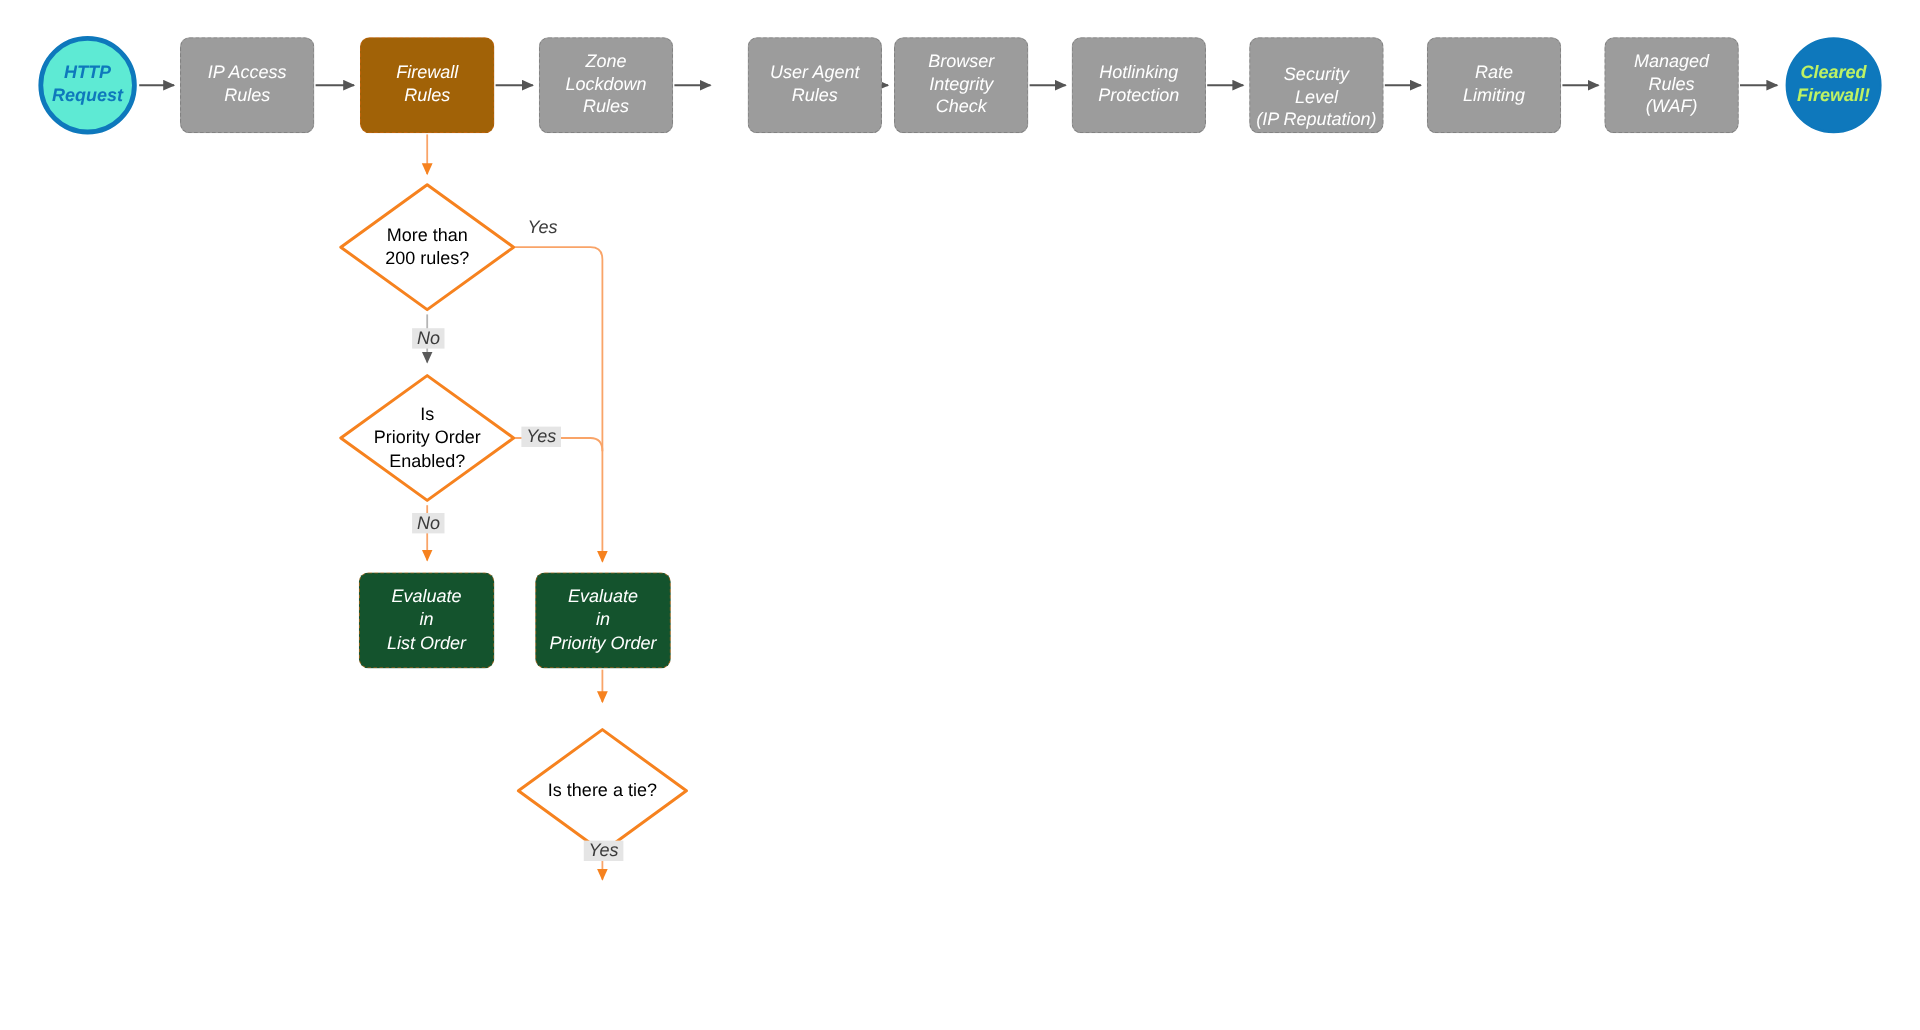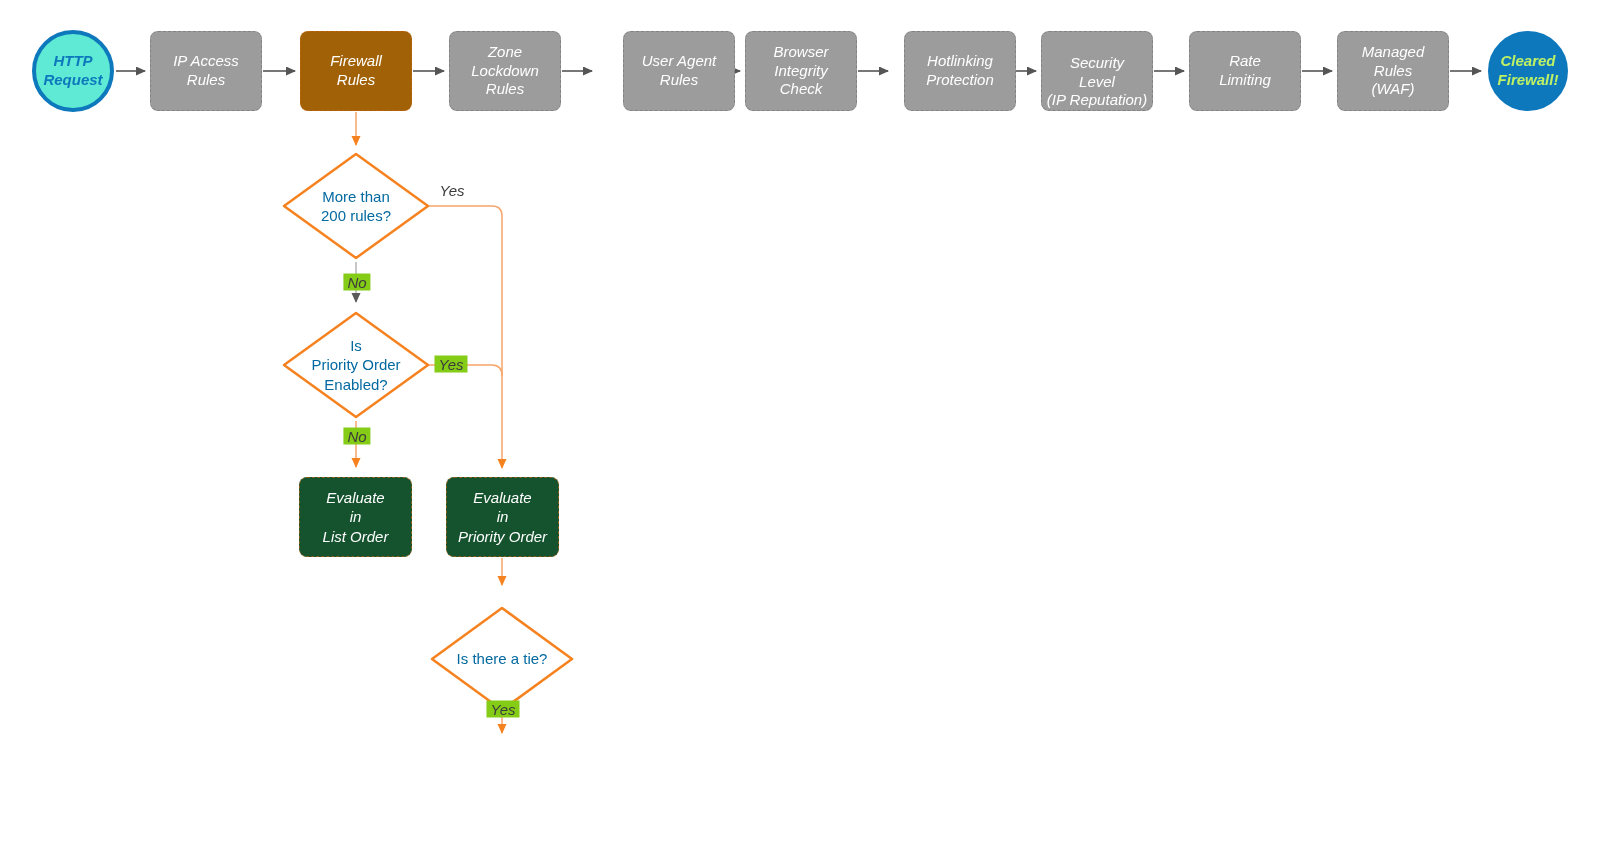--- a/index.html
+++ b/index.html
@@ -23,28 +23,28 @@
   .circle.start{width:82px;height:82px;background:#5eead4;border:4px solid #0E78BC;}
   .circle.start .lbl{color:#0E78BC;font-weight:bold;font-style:italic;font-size:15px;line-height:1.25;}
   .circle.end{width:80px;height:80px;background:#0E78BC;border:2px solid #0E78BC;}
   .circle.end .lbl{color:#bef264;font-weight:bold;font-style:italic;font-size:15px;line-height:1.25;}
   
   .diamond{position:absolute;}
   .diamond svg{position:absolute;left:0;top:0;width:100%;height:100%;}
   .diamond .lbl{
     position:absolute;left:0;top:0;right:0;bottom:0;
     display:flex;align-items:center;justify-content:center;
-    color:#0369a1;font-size:15px;line-height:1.3;
+    color:#000000;font-size:15px;line-height:1.3;
   }
   
   .edge-label{
     position:absolute;transform:translate(-50%,-50%);
     font-style:italic;font-size:15px;color:#3b3b3b;line-height:1;
   }
-  .edge-label.bg{background:#84cc16;padding:1px 4px;}
+  .edge-label.bg{background:#e5e5e5;padding:1px 4px;}
 </style>
 </head>
 <body>
 
 <div class="canvas">
 
   <svg class="edges" viewBox="0 0 1600 858" xmlns="http://www.w3.org/2000/svg">
     <defs>
       <marker id="ah-gray" markerUnits="userSpaceOnUse" markerWidth="11" markerHeight="10" refX="9" refY="4.5" orient="auto">
         <path d="M0,0 L10,4.5 L0,9 Z" fill="#555555"></path>
@@ -102,21 +102,21 @@
   </div>
   <div class="node box gray" style="left:597px;top:31px;margin-left:26px;">
     <span class="lbl">User Agent
 Rules</span>
   </div>
   <div class="node box gray" style="left:745px;top:31px;">
     <span class="lbl">Browser
 Integrity
 Check</span>
   </div>
-  <div class="node box gray" style="left:893px;top:31px;margin-left:11px;">
+  <div class="node box gray" style="left:893px;top:31px;">
     <span class="lbl">Hotlinking
 Protection</span>
   </div>
   <div class="node box gray" style="left:1041px;top:31px;align-items:flex-end;">
     <span class="lbl">Security
 Level
 (IP Reputation)</span>
   </div>
   <div class="node box gray" style="left:1189px;top:31px;">
     <span class="lbl">Rate

